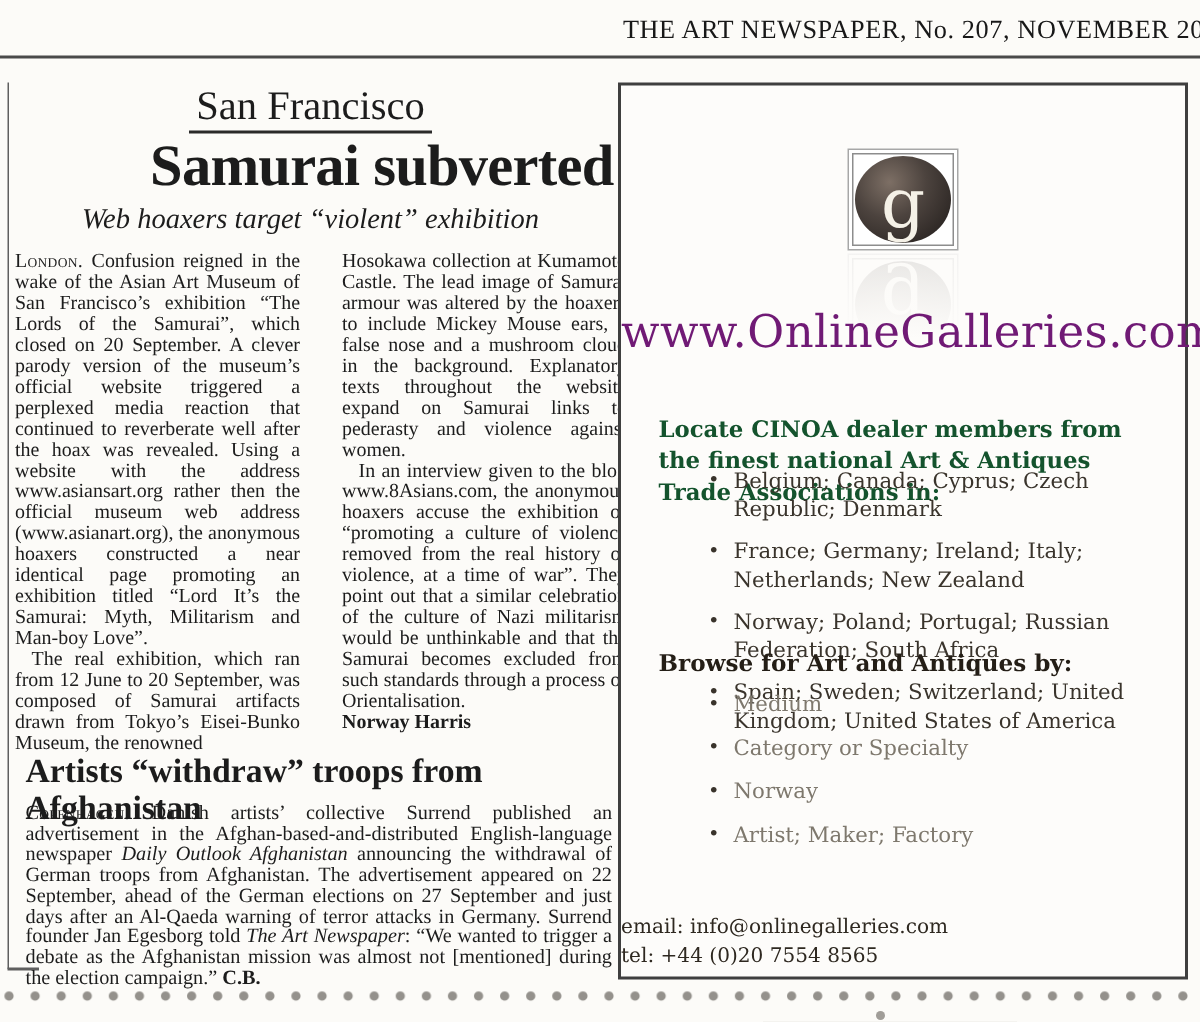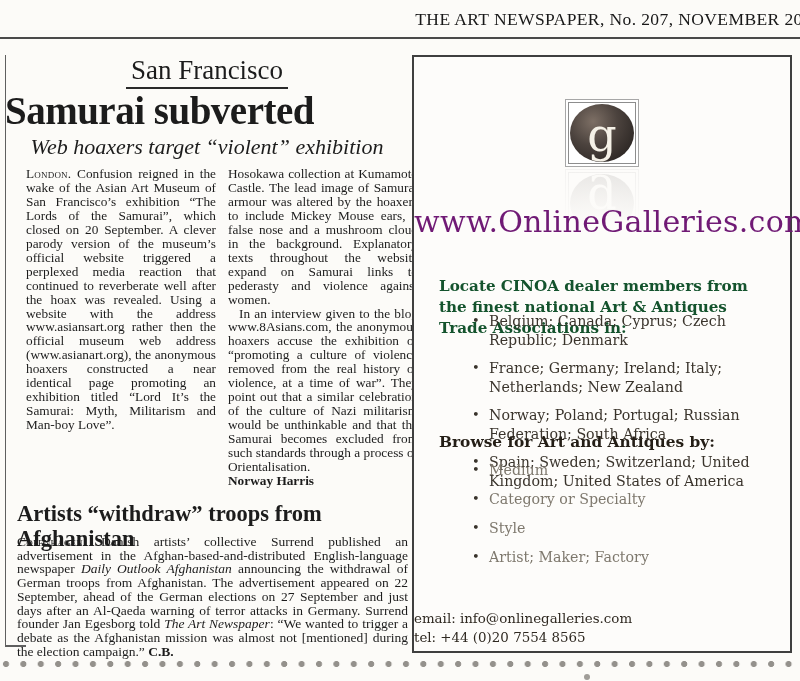--- a/index.html
+++ b/index.html
@@ -12,24 +12,24 @@
   }
   
   .masthead{position:absolute;top:9px;right:10px;font-size:17.5px;letter-spacing:.4px;white-space:nowrap;color:#181818;}
   .top-rule{position:absolute;top:37px;left:0;width:800px;height:2px;background:#4a4a4a;}
   
   .art-border-left{position:absolute;left:5px;top:55px;width:0;height:591px;border-left:1.5px solid #5f5f5f;}
   .art-border-tick{position:absolute;left:5px;top:645px;width:21px;height:1.5px;background:#5f5f5f;}
   
   .kicker-row{position:absolute;left:5px;top:56px;width:404px;text-align:center;}
   .kicker{display:inline-block;font-size:27px;line-height:29px;padding:0 5px 2px;border-bottom:2px solid #2a2a2a;}
-  .headline{position:absolute;left:5px;top:90px;width:404px;text-align:left;font-size:39px;line-height:41px;font-weight:bold;letter-spacing:-.5px;}
-  .subhead{position:absolute;left:5px;top:134px;width:404px;text-align:center;font-size:22px;line-height:26px;font-style:italic;}
+  .headline{position:absolute;left:5px;top:90px;width:404px;text-align:right;font-size:39px;line-height:41px;font-weight:bold;letter-spacing:-.5px;}
+  .subhead{position:absolute;left:5px;top:134px;width:404px;text-align:center;font-size:19px;line-height:26px;font-style:italic;}
   .bodycol{position:absolute;top:167px;width:190px;font-size:13.3px;line-height:13.95px;text-align:justify;}
-  .col1{left:26px;}
+  .col1{left:10px;}
   .col2{left:228px;}
   .bodycol p{margin:0;}
   .ind{text-indent:11px;}
   .sc{font-variant:small-caps;letter-spacing:.2px;}
   .byline{font-weight:bold;text-align:left;}
   
   .a2-head{position:absolute;left:17px;top:501px;width:392px;font-size:22.5px;line-height:25px;font-weight:bold;}
   .a2-body{position:absolute;left:17px;top:535px;width:391px;font-size:13.5px;line-height:13.7px;text-align:justify;}
   .a2-body p{margin:0;}
   .it{font-style:italic;margin-top:32px;}
@@ -76,20 +76,21 @@
   <div class="art-border-tick"></div>
 
   <div class="kicker-row">
     <span class="kicker">San Francisco</span>
   </div>
   <div class="headline">Samurai subverted</div>
   <div class="subhead">Web hoaxers target “violent” exhibition</div>
 
   <div class="bodycol col1">
     <p><span class="sc">London.</span> <span>Confusion reigned in the wake of the Asian Art Museum of San Francisco’s exhibition “The Lords of the Samurai”, which closed on 20 September. A clever parody version of the museum’s official website triggered a perplexed media reaction that continued to reverberate well after the hoax was revealed. Using a website with the address www.asiansart.org rather then the official museum web address (www.asianart.org), the anonymous hoaxers constructed a near identical page promoting an exhibition titled “Lord It’s the Samurai: Myth, Militarism and Man-boy Love”.</span></p>
+    <p class="ind">The real exhibition, which ran from 12 June to 20 September, was composed of Samurai artifacts drawn from Tokyo’s Eisei-Bunko Museum, the renowned</p>
   </div>
   <div class="bodycol col2">
     <p>Hosokawa collection at Kumamoto Castle. The lead image of Samurai armour was altered by the hoaxers to include Mickey Mouse ears, a false nose and a mushroom cloud in the background. Explanatory texts throughout the website expand on Samurai links to pederasty and violence against women.</p>
     <p class="ind">In an interview given to the blog www.8Asians.com, the anonymous hoaxers accuse the exhibition of “promoting a culture of violence removed from the real history of violence, at a time of war”. They point out that a similar celebration of the culture of Nazi militarism would be unthinkable and that the Samurai becomes excluded from such standards through a process of Orientalisation.</p>
     <p class="byline">Norway Harris</p>
   </div>
 
   <div class="a2-head">Artists “withdraw” troops from Afghanistan</div>
   <div class="a2-body">
     <p><span class="sc">Copenhagen.</span> <span>Danish artists’ collective Surrend published an advertisement in the Afghan-based-and-distributed English-language newspaper</span> <span class="it">Daily Outlook Afghanistan</span> <span>announcing the withdrawal of German troops from Afghanistan. The advertisement appeared on 22 September, ahead of the German elections on 27 September and just days after an Al-Qaeda warning of terror attacks in Germany. Surrend founder Jan Egesborg told</span> <span class="it">The Art Newspaper</span><span>: “We wanted to trigger a debate as the Afghanistan mission was almost not [mentioned] during the election campaign.”</span> <span class="bold">C.B.</span></p>
@@ -124,21 +125,21 @@
       <li>France; Germany; Ireland; Italy; Netherlands; New Zealand</li>
       <li>Norway; Poland; Portugal; Russian Federation; South Africa</li>
       <li>Spain; Sweden; Switzerland; United Kingdom; United States of America</li>
     </ul>
 
     <div class="ad-browse-head">Browse for Art and Antiques by:</div>
 
     <ul class="ad-list ad-browse">
       <li>Medium</li>
       <li>Category or Specialty</li>
-      <li>Style</li>
+      <li>Norway</li>
       <li>Artist; Maker; Factory</li>
     </ul>
 
     <div class="ad-contact">
       <div>email: info@onlinegalleries.com</div>
       <div>tel: +44 (0)20 7554 8565</div>
     </div>
   </div>
 
   <div class="dots"></div>

